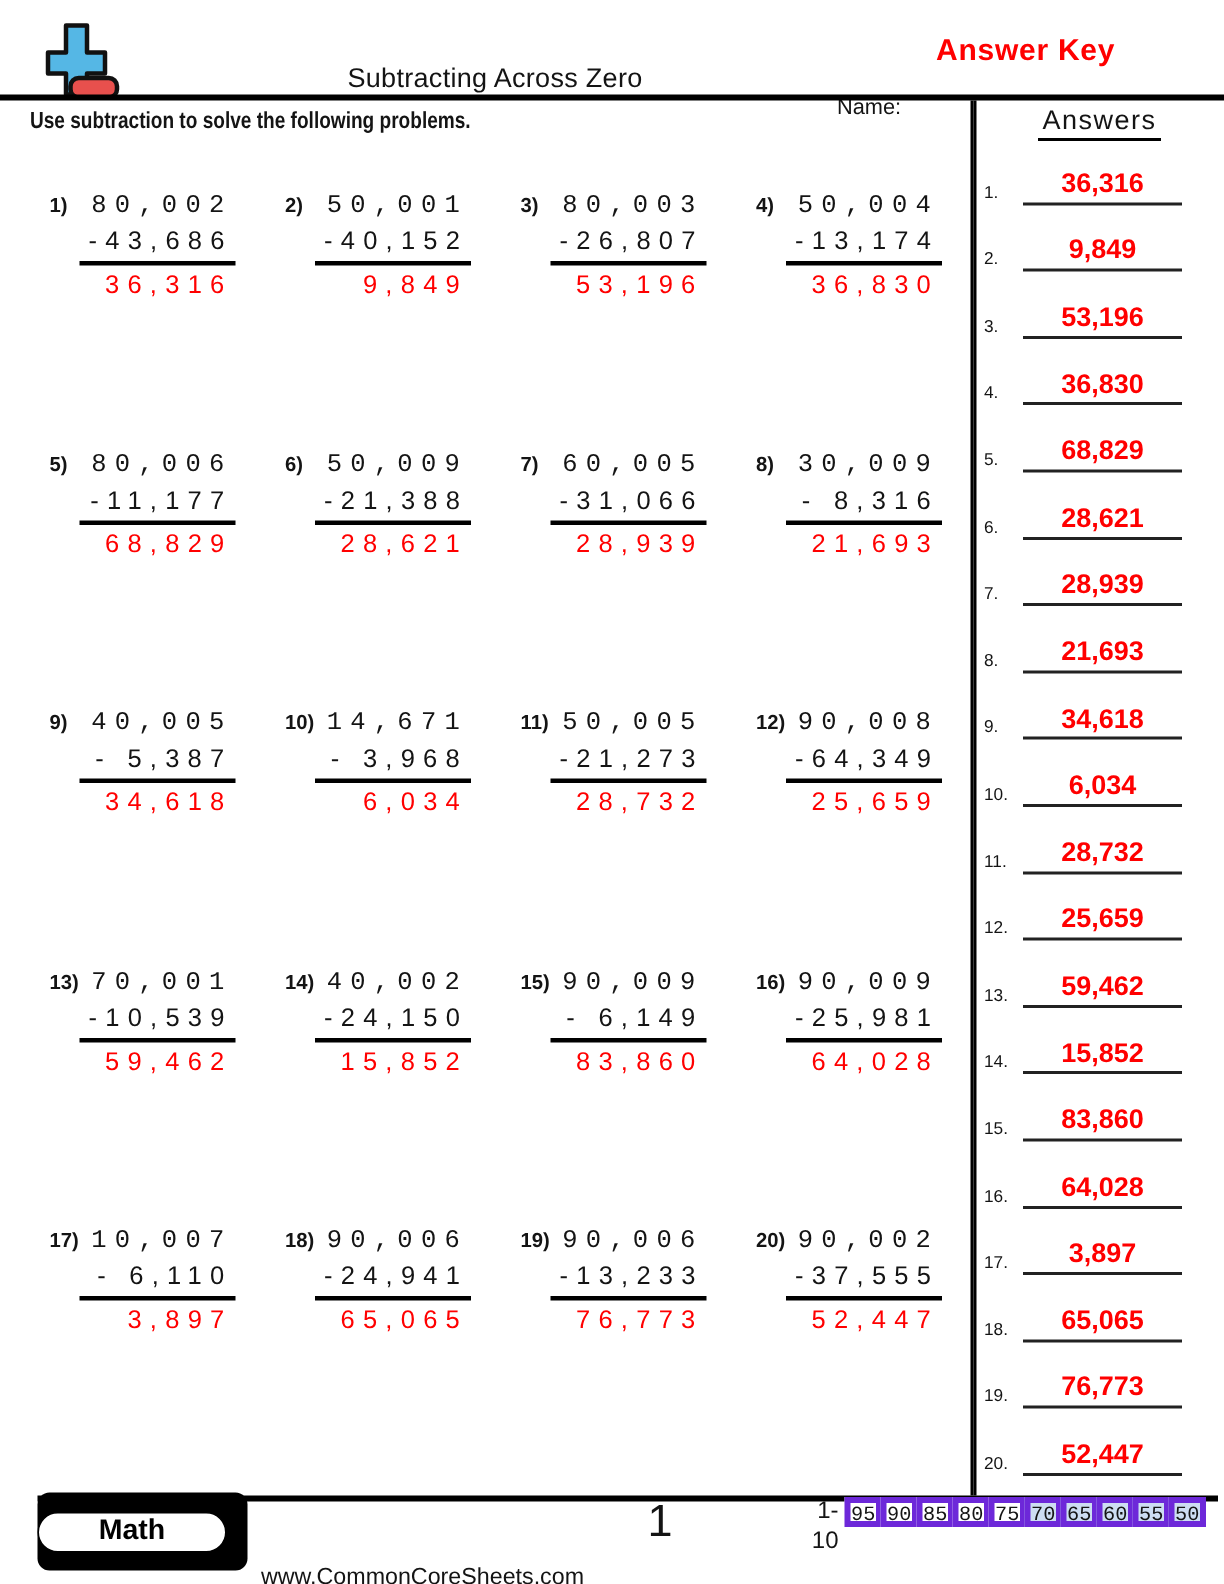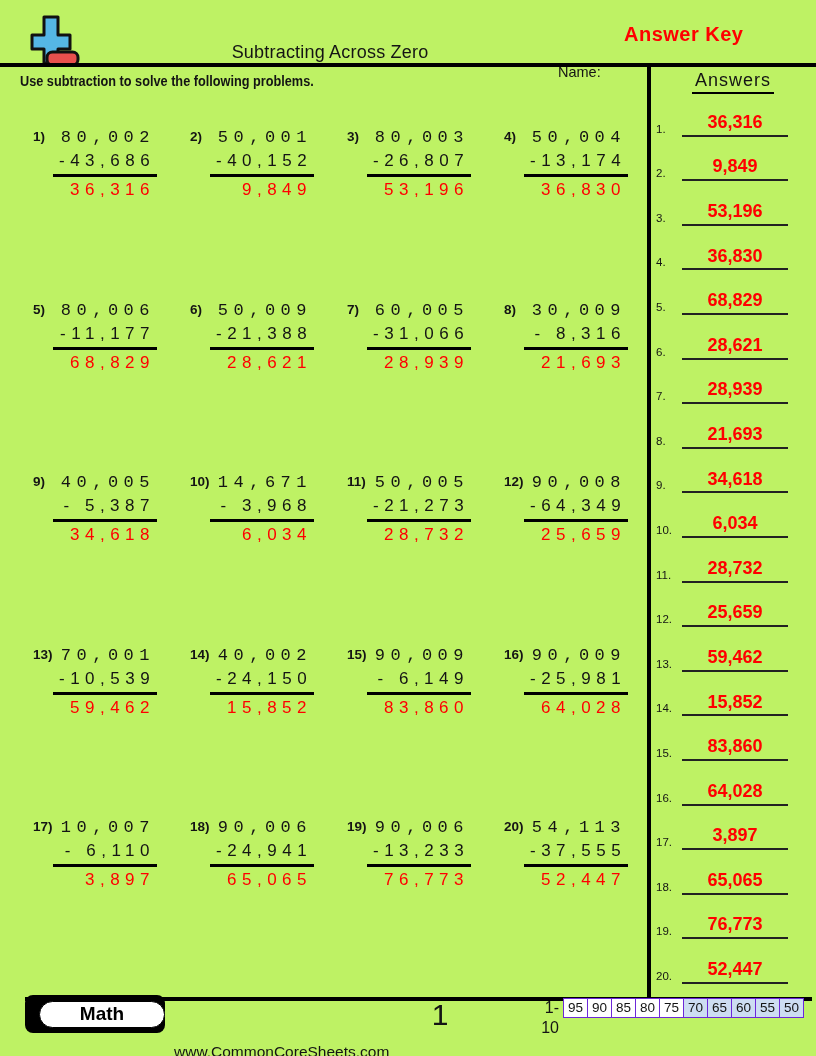--- a/index.html
+++ b/index.html
@@ -1,21 +1,21 @@
 <!DOCTYPE html>
 <html style="--red: #ff0000; --logo-blue: #55b7e5; --logo-red: #e8504d; --hl: #cdddf2;"><head>
 <meta charset="utf-8">
 <style>
   :root{
     --red:#ff0000; --logo-blue:#55b7e5; --logo-red:#e8504d; --hl:#cdddf2;
     --ink:#141414;
   }
   *{margin:0;padding:0;box-sizing:border-box;}
   body{background:#888;font-family:"Liberation Sans","DejaVu Sans",sans-serif;}
-  .page{position:relative;width:816px;height:1056px;background:#bef264;margin:0 auto;overflow:hidden;color:var(--ink);}
+  .page{position:relative;width:816px;height:1056px;background:#ffffff;margin:0 auto;overflow:hidden;color:var(--ink);}
 
   
   .logo{position:absolute;left:20px;top:11px;}
   .page-title{position:absolute;left:130px;top:42px;width:400px;text-align:center;font-size:18px;letter-spacing:.2px;}
   .name-label{position:absolute;left:558px;top:47px;font-size:14.5px;margin-top:17px;}
   .name-value{position:absolute;left:624px;top:23px;font-size:20px;font-weight:bold;color:var(--red);letter-spacing:.5px;}
   .header-rule{position:absolute;left:0;top:63px;width:816px;height:4px;background:#000;}
   .instruction{position:absolute;left:20px;top:72px;font-size:15.5px;font-weight:bold;white-space:nowrap;transform:scaleX(.82);transform-origin:left center;}
 
   
@@ -34,30 +34,30 @@
   
   .answers-heading-wrap{position:absolute;left:655px;top:70px;width:156px;text-align:center;}
   .answers-heading{display:inline-block;font-size:18px;font-weight:normal;border-bottom:2px solid #000;padding:0 3px 1px 3px;letter-spacing:1px;}
   .answers-list{position:absolute;left:656px;top:92px;width:132px;}
   .answer-row{display:flex;align-items:flex-end;height:44.6px;}
   .alabel{width:26px;font-size:11.5px;padding-bottom:2px;color:var(--ink);}
   .aline{flex:1;border-bottom:2px solid #222;text-align:center;font-size:18px;font-weight:bold;color:var(--red);padding-bottom:2px;line-height:1.1;}
 
   
   .footer-rule{position:absolute;left:25px;top:997px;width:787px;height:4px;background:#000;}
-  .subject-badge{position:absolute;left:25px;top:995px;width:140px;height:38px;background:#000;border-radius:8px;display:flex;align-items:center;justify-content:flex-end;z-index:2;}
+  .subject-badge{position:absolute;left:25px;top:995px;width:140px;height:52px;background:#000;border-radius:8px;display:flex;align-items:center;justify-content:flex-start;z-index:2;}
   .subject-pill{width:126px;height:27px;background:#fff;border:1.5px solid #000;border-radius:14px;display:flex;align-items:center;justify-content:center;font-size:19px;font-weight:bold;color:#000;}
   .website{position:absolute;left:174px;top:1007px;font-size:15.5px;margin-top:36px;}
   .page-number{position:absolute;left:410px;top:998px;width:60px;text-align:center;font-size:30px;}
   .grading-table{position:absolute;left:529px;top:998px;}
   .score-row{display:flex;height:20px;}
   .score-row + .score-row{margin-top:-1px;}
   .score-label{width:34px;font-size:16px;text-align:right;padding-right:4px;line-height:20px;}
   .score-cells{display:flex;}
-  .score-cell{width:25px;height:20px;border:1px solid #6d28d9;margin-left:-1px;text-align:center;font-size:13.5px;line-height:18px;background:#fff;}
+  .score-cell{width:25px;height:20px;border:4px solid #6d28d9;margin-left:-1px;text-align:center;font-size:13.5px;line-height:18px;background:#fff;font-family:Liberation Mono, monospace;}
   .score-cell:first-child{margin-left:0;}
   .score-cell.hl{background:var(--hl);}
 </style>
 </head>
 <body>
 
 <div class="page">
 
   <svg class="logo" width="62" height="56" viewBox="0 0 62 56" aria-hidden="true">
     <path d="M24 6 H38 V24 H50 V38 H38 V52 H24 V38 H12 V24 H24 Z" fill="var(--logo-blue)" stroke="#111" stroke-width="3" stroke-linejoin="round"></path>
@@ -238,21 +238,21 @@
     <div class="pnums">
       <div class="minuend">90,006</div>
       <div class="subtrahend">-13,233</div>
       <div class="pline"></div>
       <div class="panswer">76,773</div>
     </div>
   </div>
       <div class="problem">
     <span class="plabel">20)</span>
     <div class="pnums">
-      <div class="minuend">54,113</div>
+      <div class="minuend">90,002</div>
       <div class="subtrahend">-37,555</div>
       <div class="pline"></div>
       <div class="panswer">52,447</div>
     </div>
   </div>
     </div>
 
   <div class="answers-divider"></div>
 
   <div class="answers-heading-wrap">

